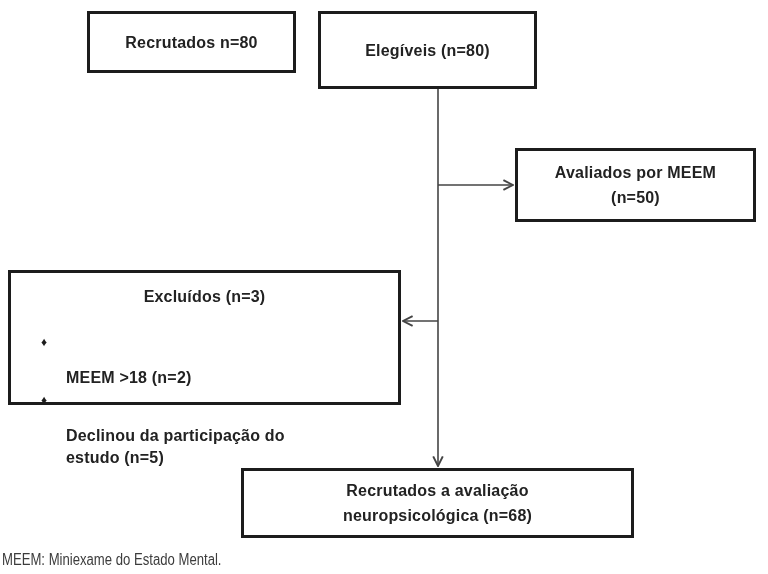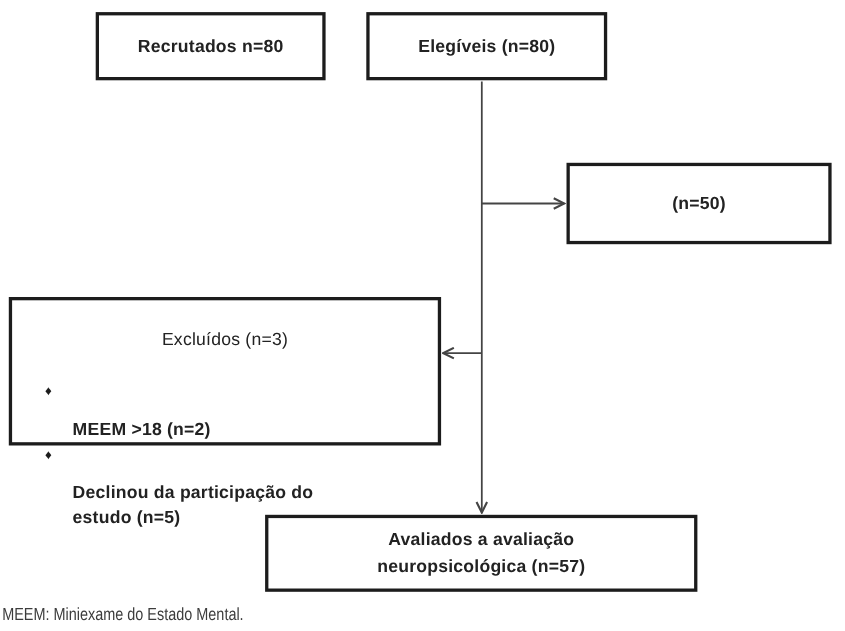--- a/index.html
+++ b/index.html
@@ -33,35 +33,35 @@
     flex-direction: column;
     align-items: center;
     justify-content: center;
     text-align: center;
     font-size: 16px;
     font-weight: 600;
     letter-spacing: 0.2px;
     line-height: 25px;
   }
   .box-recruited { left: 87px;  top: 11px;  width: 209px; height: 62px; }
-  .box-eligible  { left: 333px; top: 11px;  width: 219px; height: 62px; }
+  .box-eligible  { left: 318px; top: 11px;  width: 219px; height: 78px; }
   .box-meem      { left: 515px; top: 148px; width: 241px; height: 74px; }
   .box-submitted { left: 241px; top: 468px; width: 393px; height: 70px; }
 
   .box-excluded {
     left: 8px; top: 270px; width: 393px; height: 135px;
     justify-content: flex-start;
     align-items: stretch;
     text-align: left;
   }
   .excl-title {
     text-align: center;
-    padding-top: 24px;
+    padding-top: 11px;
     font-size: 16px;
-    font-weight: 400;
+    font-weight: 700;
   }
   .excl-list {
     list-style: none;
     margin: 22px 0 0 0;
     padding: 0 0 0 30px;
   }
   .excl-list li {
     display: flex;
     align-items: flex-start;
     line-height: 22px;
@@ -114,37 +114,38 @@
 
   <div class="box box-recruited">
     <span>Recrutados n=80</span>
   </div>
 
   <div class="box box-eligible">
     <span>Elegíveis (n=80)</span>
   </div>
 
   <div class="box box-meem">
+    <div>Avaliados por MEEM</div>
     <div>(n=50)</div>
   </div>
 
   <div class="box box-excluded">
     <div class="excl-title">Excluídos (n=3)</div>
     <ul class="excl-list">
       <li>
         <span class="bullet">♦</span>
         <span class="li-text">MEEM &gt;18 (n=2)</span>
       </li>
       <li>
         <span class="bullet">♦</span>
         <span class="li-text">Declinou da participação do estudo (n=5)</span>
       </li>
     </ul>
   </div>
 
   <div class="box box-submitted">
-    <div>Avaliados a avaliação</div>
-    <div>neuropsicológica (n=57)</div>
+    <div>Recrutados a avaliação</div>
+    <div>neuropsicológica (n=68)</div>
   </div>
 
   <div class="footnote">MEEM: Miniexame do Estado Mental.</div>
 
 </div>
 
 </body></html>

